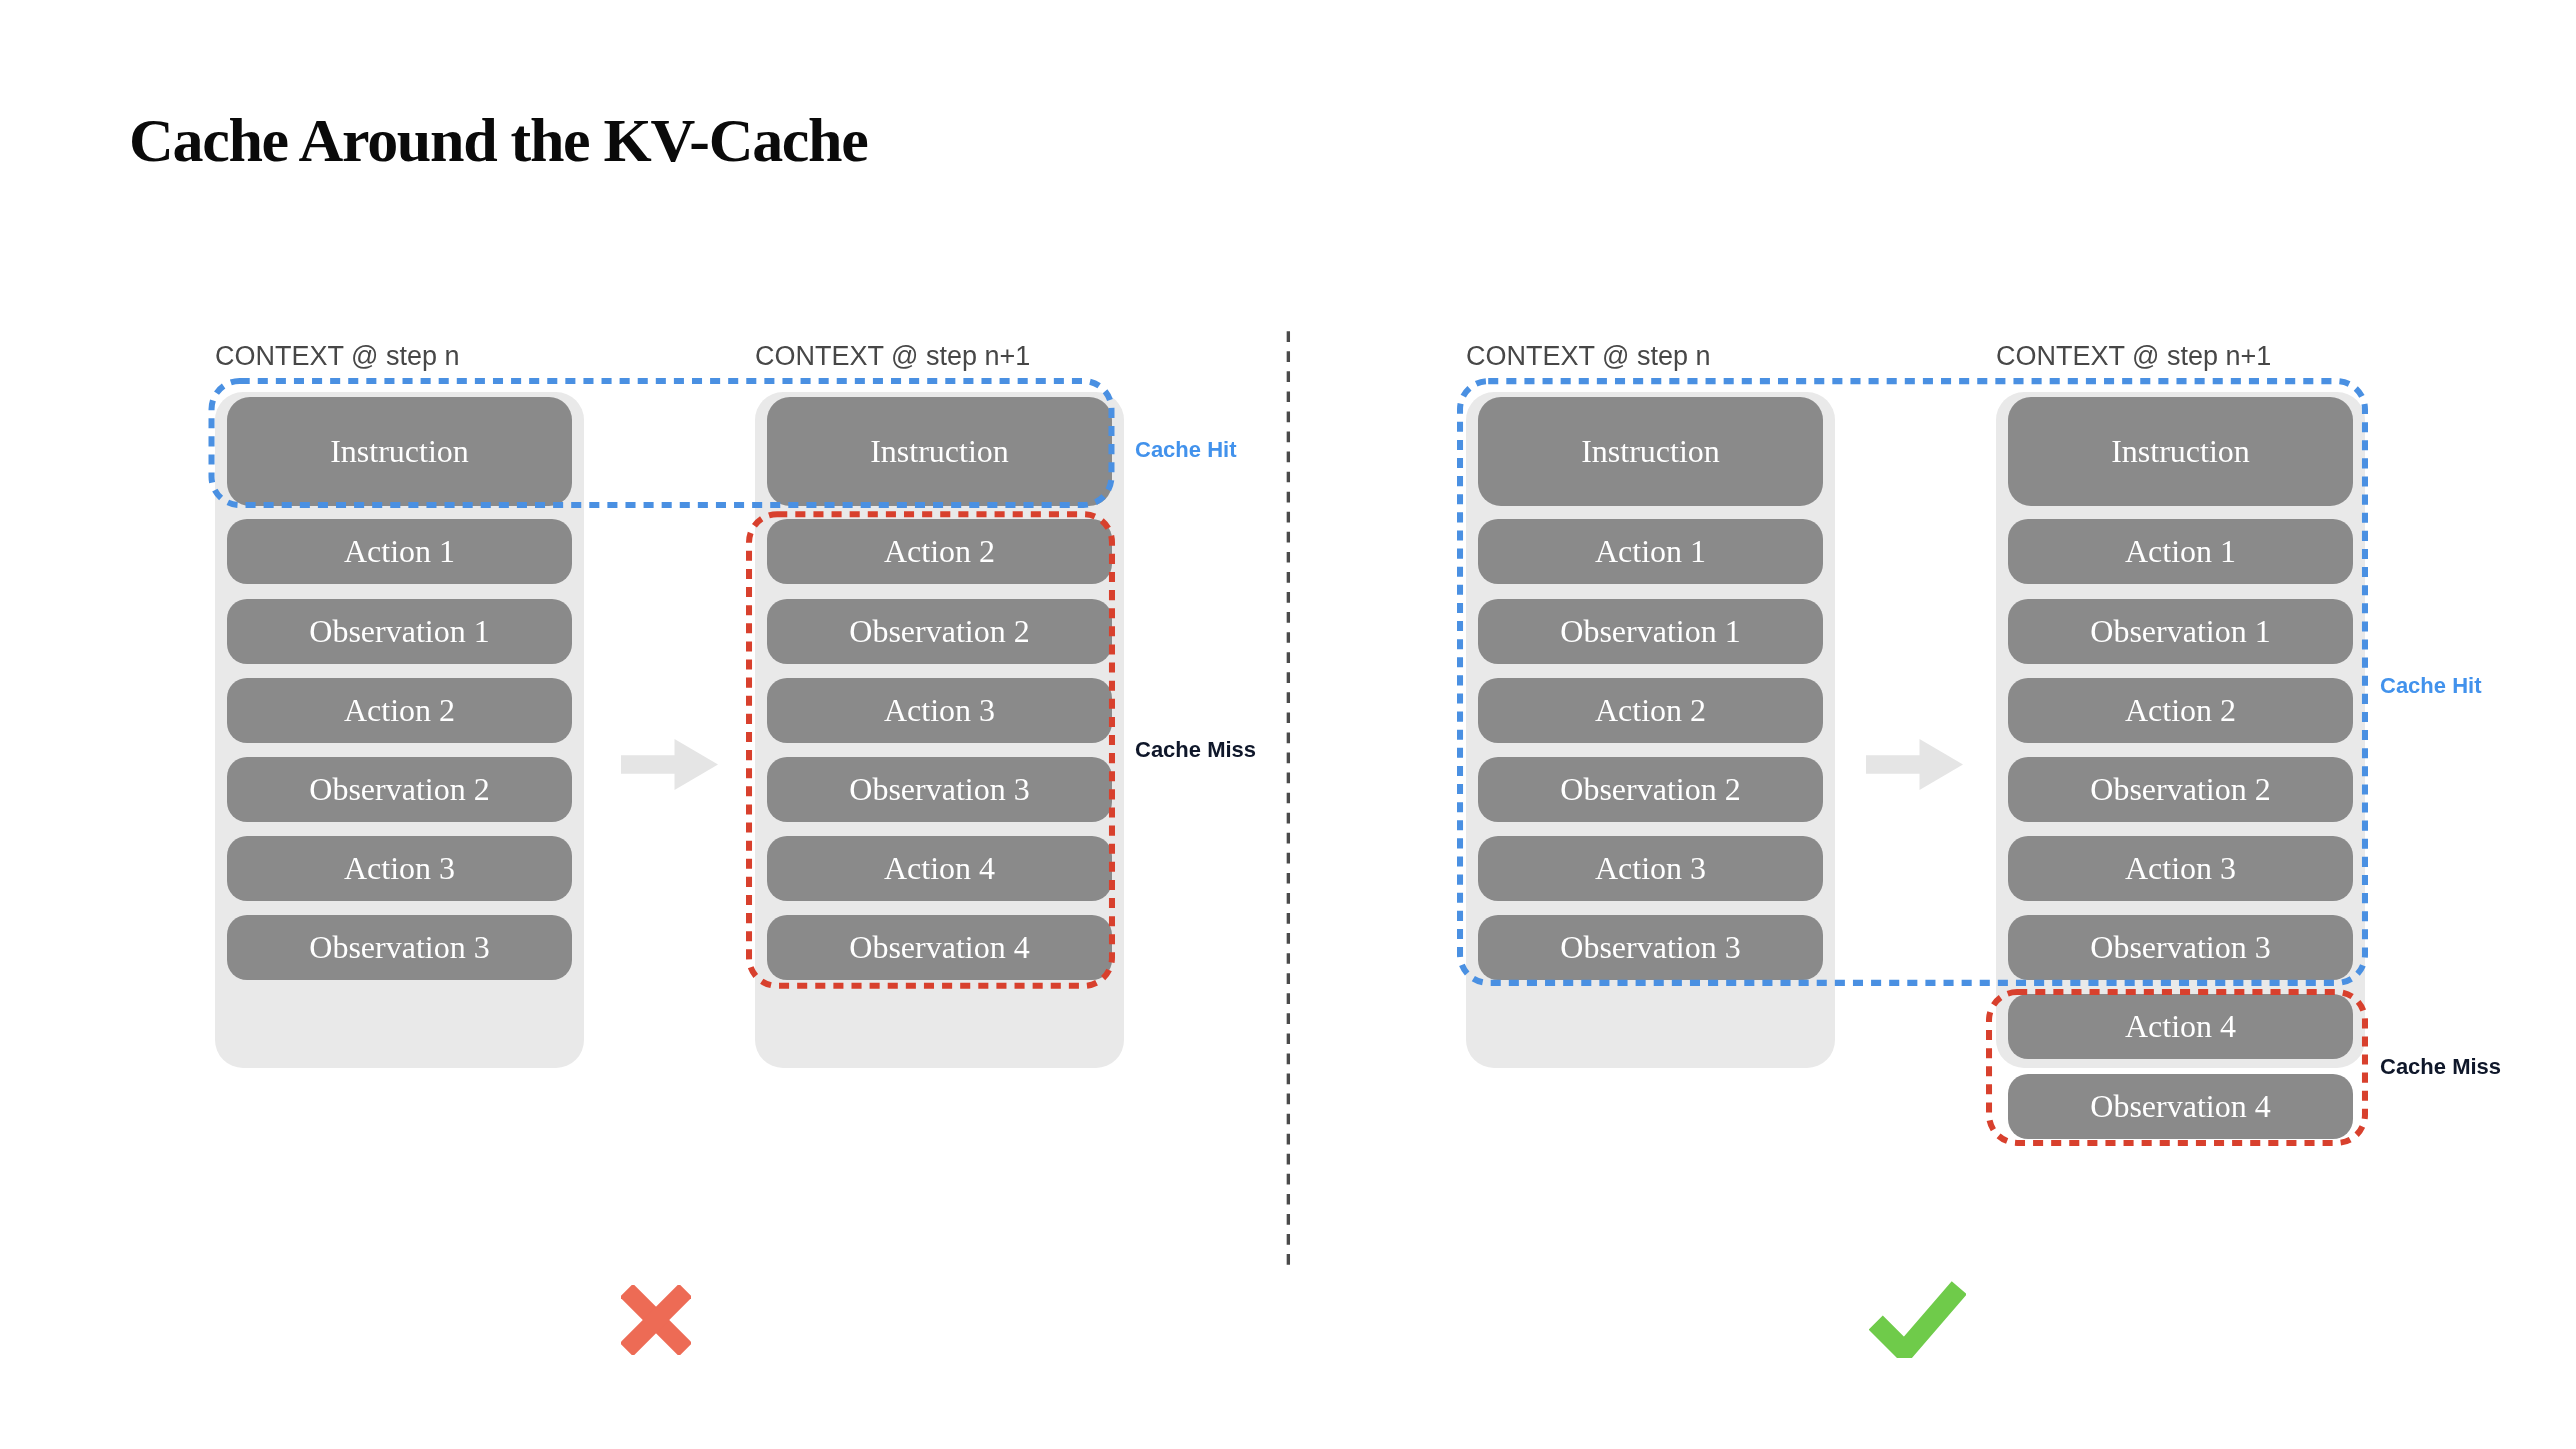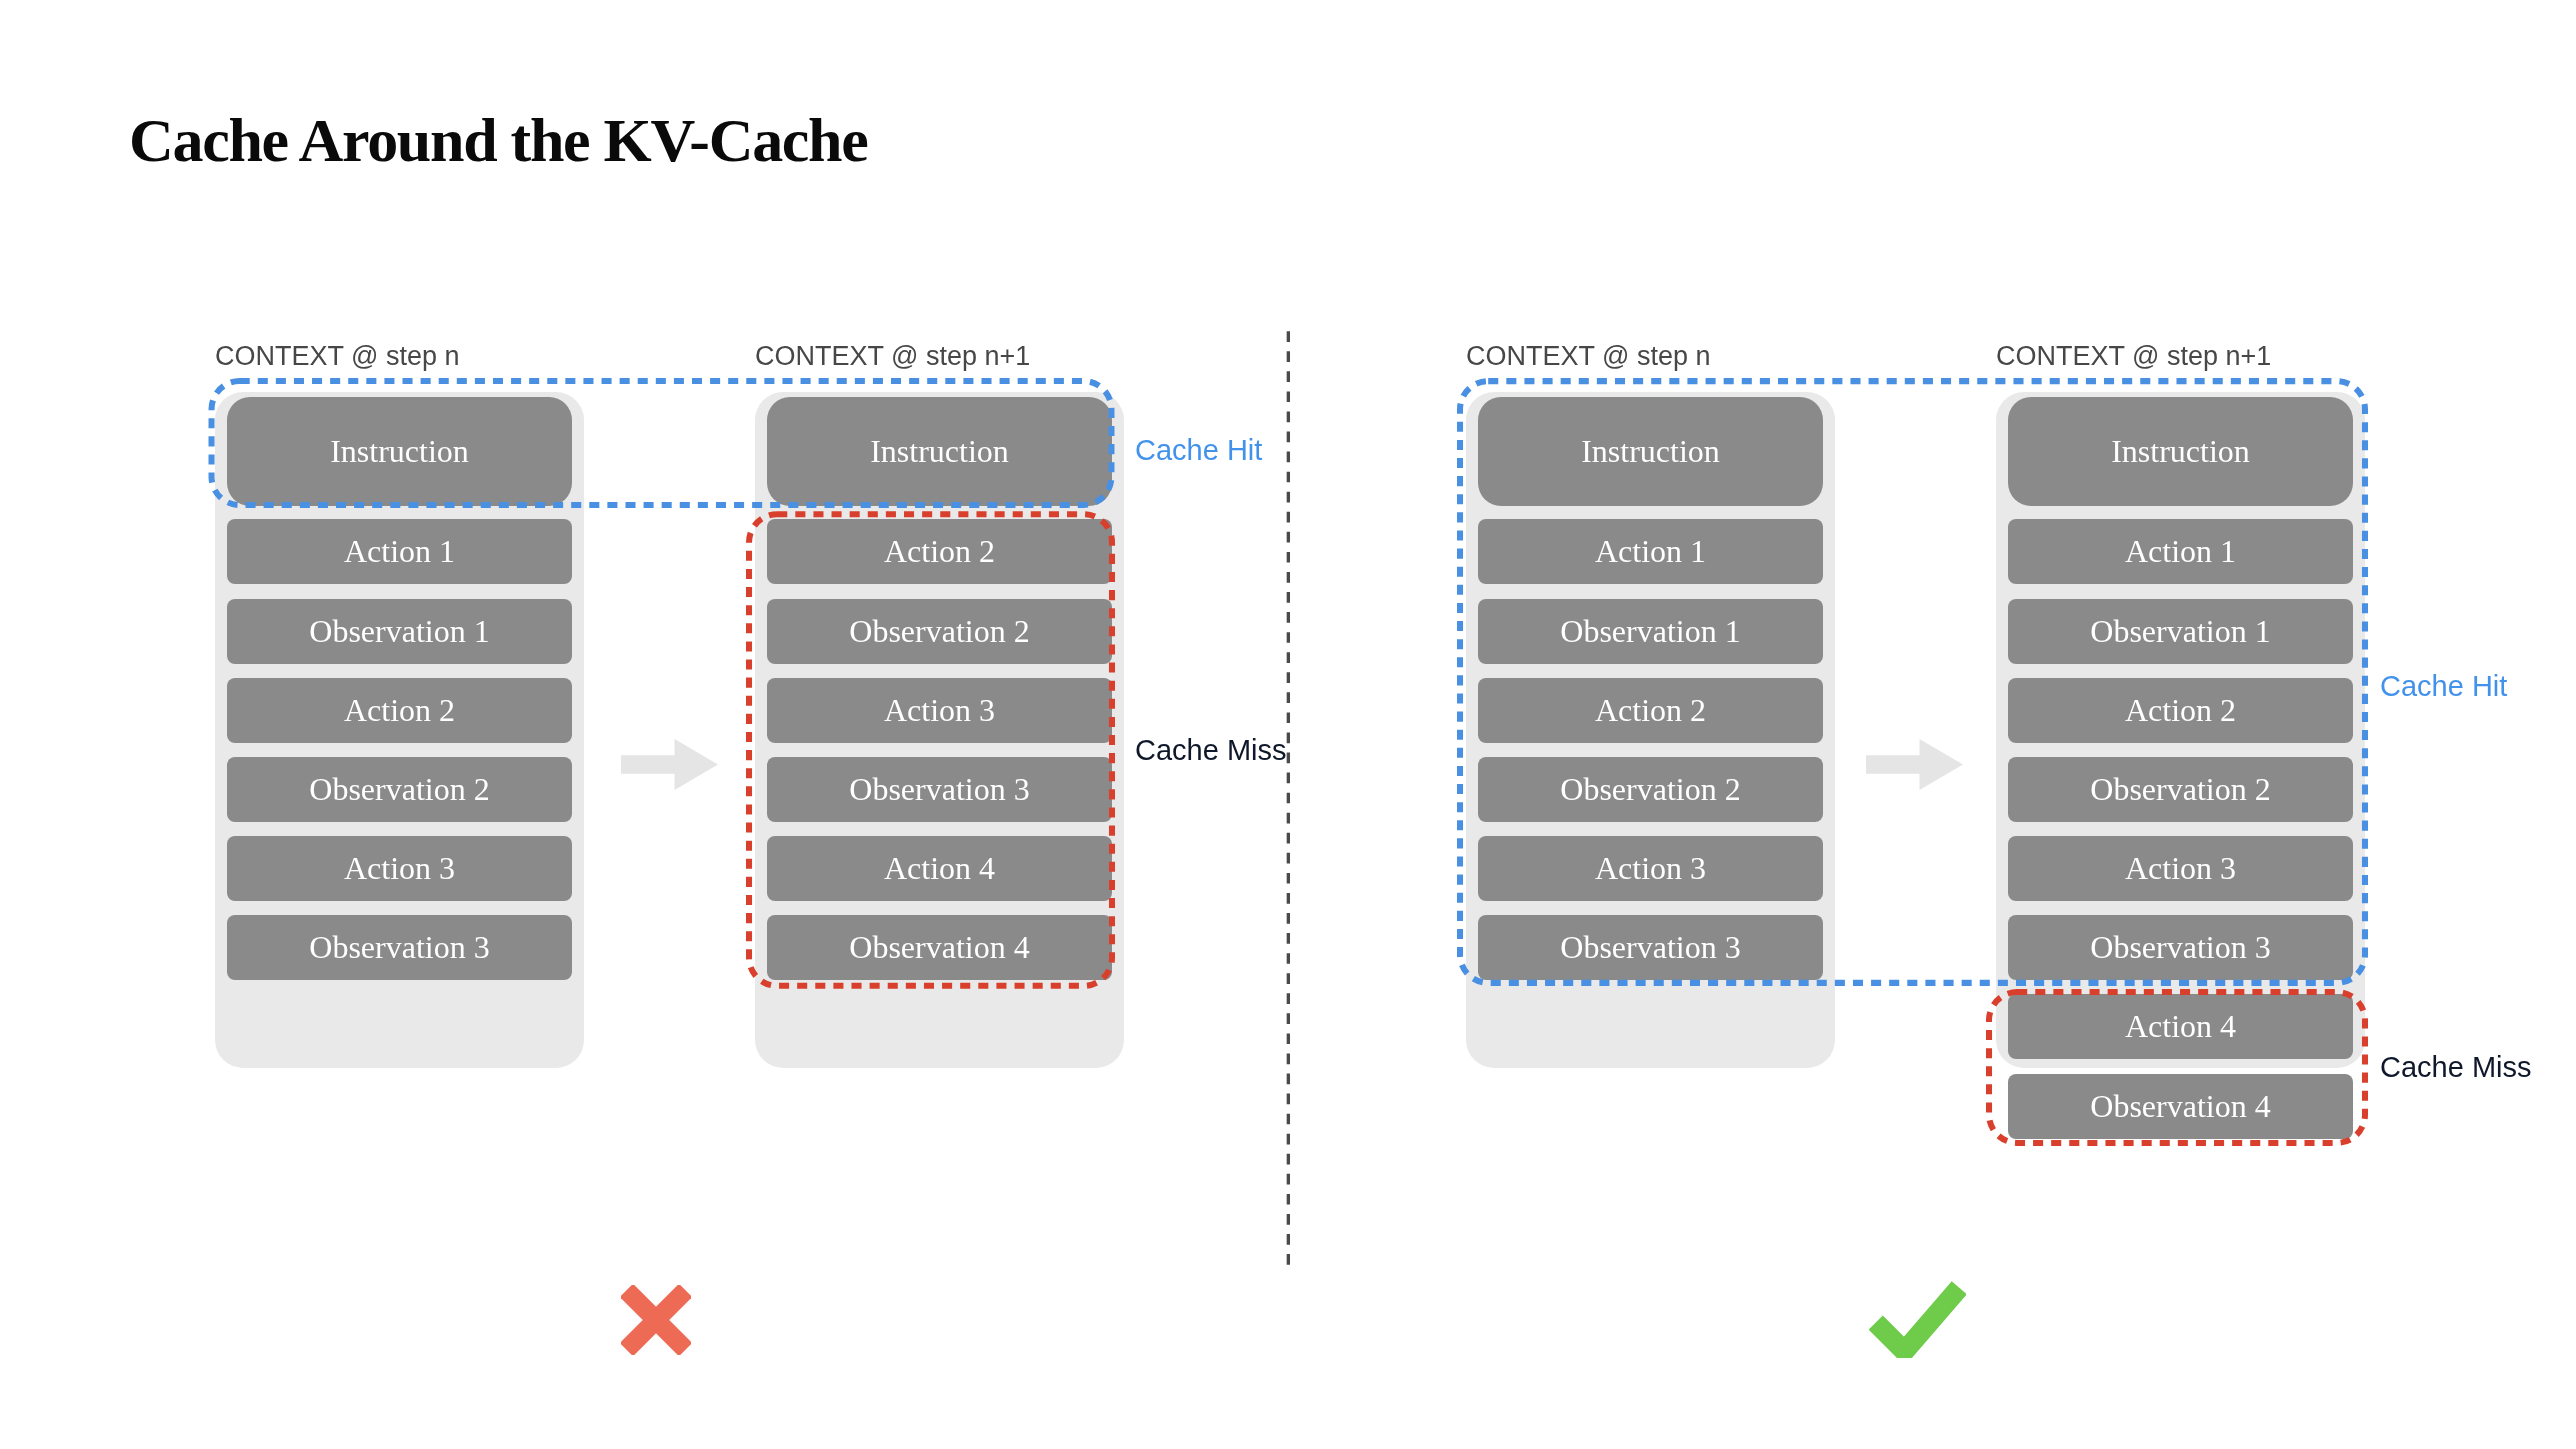--- a/index.html
+++ b/index.html
@@ -16,28 +16,28 @@
   .hdr{
     position:absolute;top:339px;width:369px;
     font-size:27px;line-height:34px;color:#474747;white-space:nowrap;
   }
   .col{
     position:absolute;top:392px;width:369px;height:676px;
     background:#e9e9e9;border-radius:28px;
   }
   .box{
     position:absolute;left:12px;width:345px;height:65px;
-    background:#8a8a8a;border-radius:8px;
+    background:#8a8a8a;border-radius:20px;
     display:flex;align-items:center;justify-content:center;
     color:#ffffff;font-family:"Liberation Serif",serif;font-size:32px;white-space:nowrap;
   }
   .box--tall{top:4.7px;height:109px;border-radius:23px;}
   .overlay{position:absolute;pointer-events:none;}
   .cache-label{
-    position:absolute;font-size:29px;line-height:38px;white-space:nowrap;
+    position:absolute;font-size:22px;line-height:38px;white-space:nowrap;font-weight:bold;
   }
   .cache-label--hit{color:#4292ec;}
   .cache-label--miss{color:#0f172a;}
 </style>
 </head>
 <body>
 
 <h1 class="title">Cache Around the KV-Cache</h1>
 
 <section class="panel">

